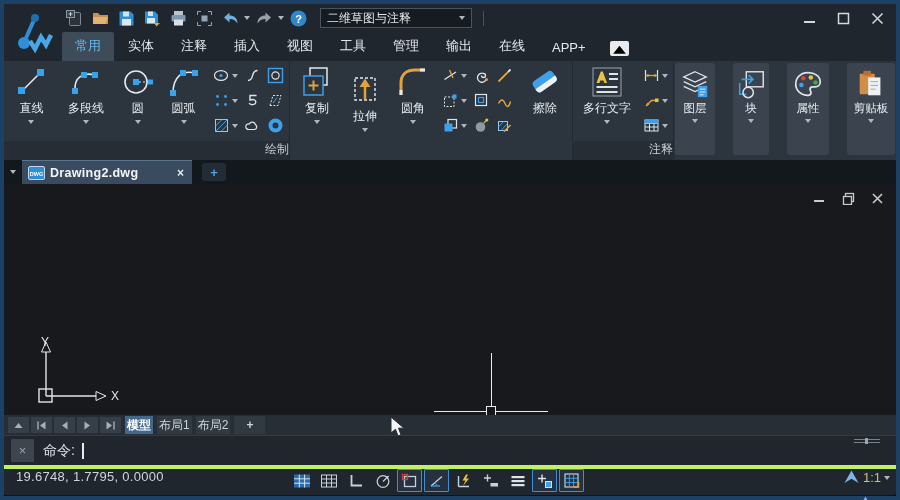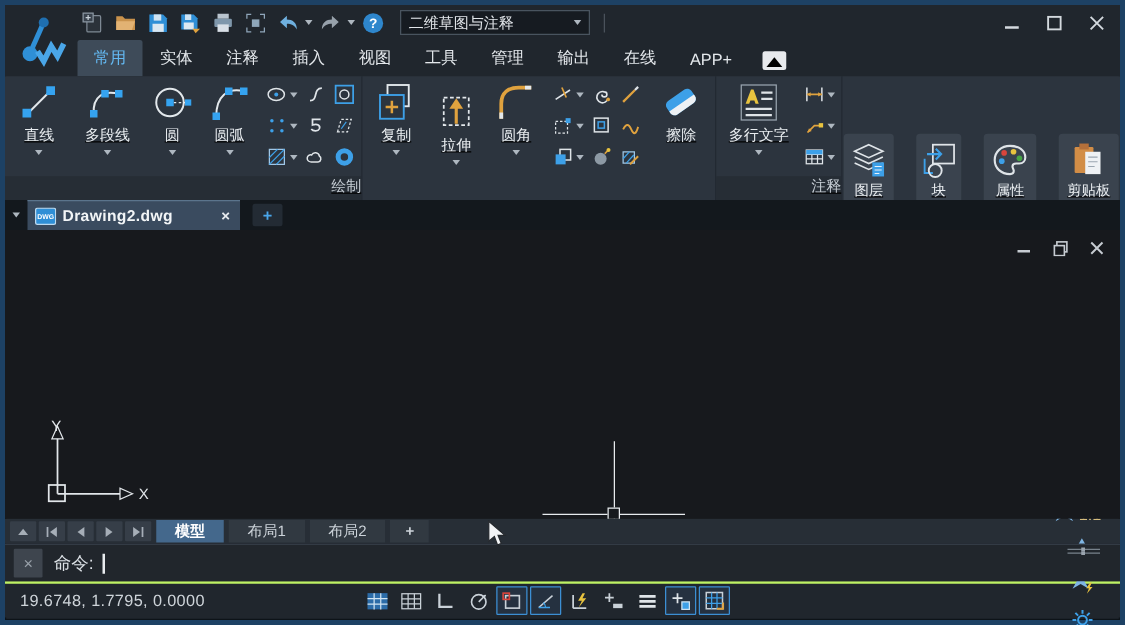--- a/index.html
+++ b/index.html
@@ -25,32 +25,32 @@
   .wc svg{width:13px;height:13px;}
 
   
   .ribbon-tabs{height:29px;background:#20262d;display:flex;align-items:flex-end;padding-left:58px;gap:1px;flex:none;}
   .rtab{padding:5px 13px 6px;font-size:13px;color:#e4e8ec;border-radius:2px 2px 0 0;white-space:nowrap;}
   .rtab.active{background:#3e4b59;color:#64b9f2;}
   .collapse-btn{margin-left:10px;margin-bottom:5px;width:19px;height:15px;background:#e8eaed;border-radius:2px;
     display:flex;align-items:center;justify-content:center;}
 
   
-  .ribbon{height:99px;background:#2c343e;display:flex;flex:none;text-decoration:underline;}
+  .ribbon{height:99px;background:#2c343e;display:flex;flex:none;}
   .panel{display:flex;flex-direction:column;border-right:1px solid #222932;}
   .panel-body{flex:1;display:flex;align-items:flex-start;padding:2px 2px 0 3px;}
   .panel-title{height:19px;background:#262d35;color:#c6cdd4;font-size:12px;text-align:right;line-height:17px;flex:none;}
   .rbig{height:76px;display:flex;flex-direction:column;align-items:center;padding-top:2px;border-radius:2px;}
   .rbig svg{width:34px;height:34px;flex:none;}
   .rlabel{font-size:12px;color:#e9edf0;white-space:nowrap;margin-top:1px;}
   .rbig .dd{margin-top:3px;}
   .sgrid{display:grid;grid-auto-flow:column;grid-template-rows:repeat(3,25px);align-items:center;margin-left:2px;}
   .scell{display:flex;align-items:center;gap:2px;padding:0 3px;height:24px;}
   .scell svg{width:17px;height:17px;}
-  .collapsed-group{display:flex;gap:18px;padding:2px 1px;margin-top:44px;}
+  .collapsed-group{display:flex;gap:18px;padding:2px 1px;}
   .cbtn{width:40px;height:92px;background:#3a434e;border-radius:3px;display:flex;flex-direction:column;
     align-items:center;padding-top:5px;}
   .cbtn svg{width:32px;height:32px;}
   .cbtn .rlabel{font-size:11.5px;}
   .cbtn .dd{margin-top:3px;}
 
   
   .doctab-bar{height:24px;background:#13181d;display:flex;align-items:stretch;flex:none;}
   .dt-dd{width:18px;display:flex;align-items:center;justify-content:center;}
   .doctab{width:170px;background:#3a4b5f;border-top:1px solid #5b748c;display:flex;align-items:center;
@@ -66,37 +66,37 @@
   .cwc .wc{width:14px;height:14px;}
   .ucs{position:absolute;left:6px;bottom:1px;}
   .ch-v{position:absolute;left:487px;top:169px;width:1px;height:62px;background:#e8ebee;}
   .ch-h{position:absolute;left:430px;top:227px;width:114px;height:1px;background:#e8ebee;}
   .pickbox{position:absolute;left:482px;top:222px;width:10px;height:10px;border:1px solid #e8ebee;background:#17191d;}
 
   
   .layout-bar{height:20px;background:#272e36;display:flex;align-items:center;gap:2px;padding-left:4px;flex:none;}
   .lb-btn{width:21px;height:16px;background:#363e48;display:flex;align-items:center;justify-content:center;border-radius:1px;}
   .lb-btn svg{width:11px;height:11px;}
-  .ltab{height:18px;padding:0 15px;display:flex;align-items:center;font-size:12px;background:#313941;color:#ccd3d9;margin-left:2px;}
+  .ltab{height:18px;padding:0 2px;display:flex;align-items:center;font-size:12px;background:#313941;color:#ccd3d9;margin-left:2px;}
   .ltab.active{background:#44688c;color:#ffffff;font-weight:bold;}
   .ltab.add{padding:0 12px;font-weight:bold;}
 
   
   .command-bar{height:30px;background:#21262c;border-top:1px solid #333b45;display:flex;align-items:center;flex:none;position:relative;}
   .cmd-close{width:23px;height:23px;margin-left:7px;background:#3e454e;color:#99a1aa;display:flex;
     align-items:center;justify-content:center;font-size:13px;border-radius:1px;}
   .cmd-prompt{margin-left:9px;color:#dde2e7;font-size:14px;}
   .caret{width:2px;height:16px;background:#e8ebee;margin-left:7px;animation:blink 1s steps(1) infinite;}
   @keyframes blink{50%{opacity:0;}}
   .cmd-grip{position:absolute;right:16px;top:3px;display:flex;flex-direction:column;gap:2px;align-items:center;}
   .cmd-grip i{display:block;width:26px;height:1px;background:#78828c;position:relative;}
   .cmd-grip i::after{content:"";position:absolute;left:11px;top:-1px;width:3px;height:3px;background:#9aa4ae;}
 
   
-  .status-bar{height:29px;background:#20262d;border-top:2px solid #bef264;display:flex;align-items:center;
+  .status-bar{height:29px;background:#20262d;border-top:4px solid #bef264;display:flex;align-items:flex-start;
     padding:0 6px 0 12px;flex:none;}
   .coords{width:272px;color:#ced4d9;font-size:13px;letter-spacing:.3px;}
   .sic{width:25px;height:23px;display:flex;align-items:center;justify-content:center;border:1px solid transparent;
     border-radius:1px;margin:0 1px;}
   .sic.on{border-color:#3c8fd4;background:#253140;}
   .sic svg{width:18px;height:18px;}
   .sb-right{margin-left:auto;display:flex;align-items:center;gap:6px;flex-direction:column;}
   .sb-right .sic{margin:0;}
   .scale-dd{display:flex;align-items:center;gap:3px;}
   .scale-txt{color:#d6bd7e;font-size:13px;}

